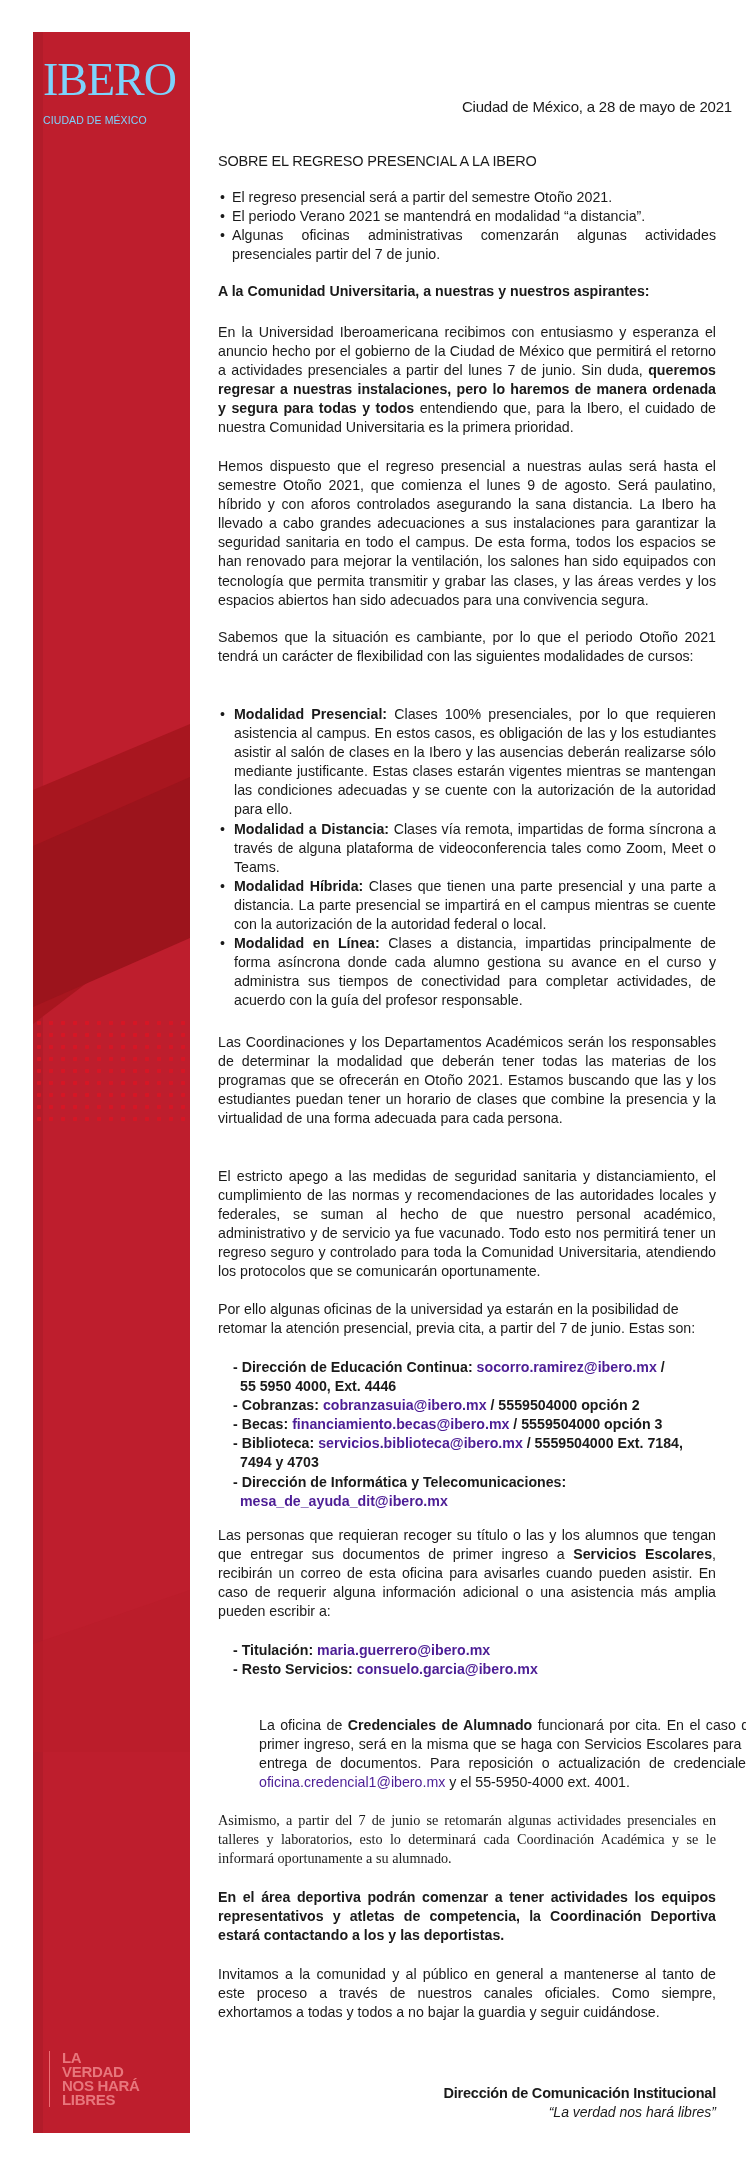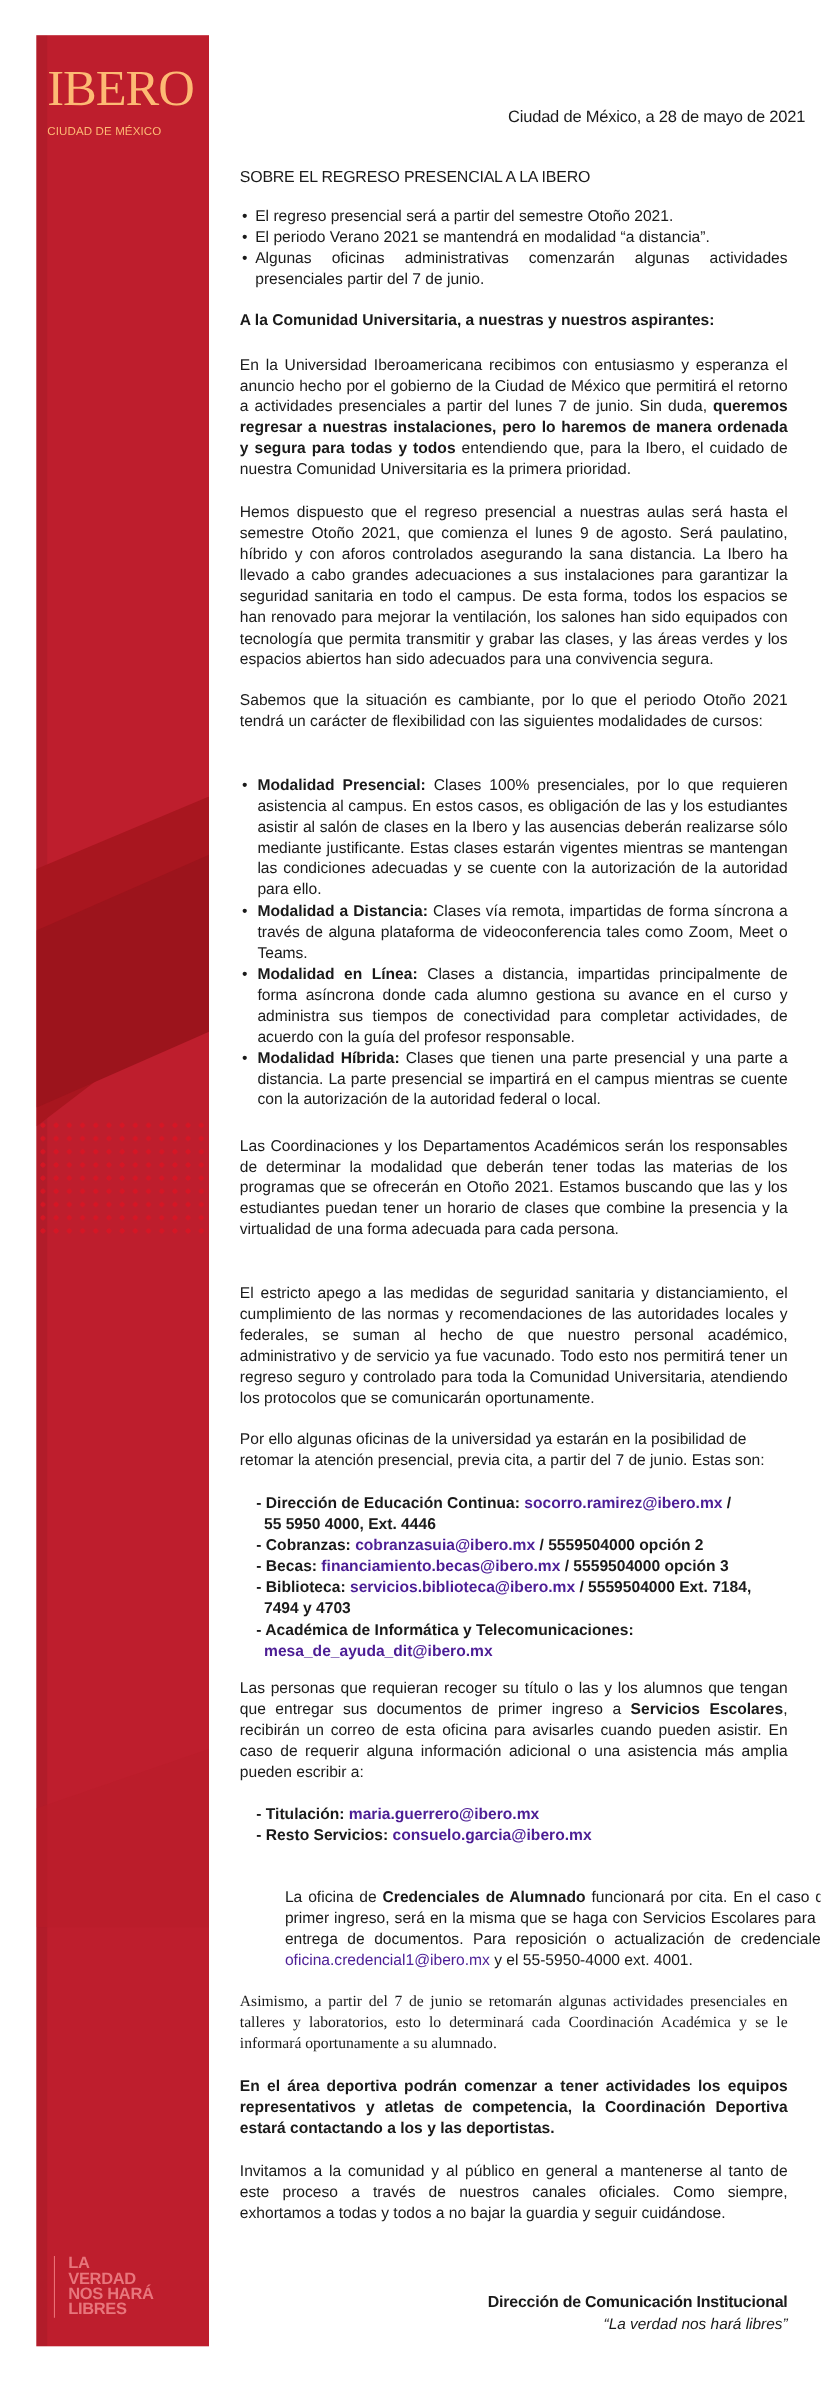--- a/index.html
+++ b/index.html
@@ -14,21 +14,21 @@
   .band-a { top:692px; height:300px; background:#A8161F;
             clip-path:polygon(0 22%, 100% 0, 100% 60%, 0 100%); }
   .band-b { top:745px; height:230px; background:#9C141C;
             clip-path:polygon(0 30%, 100% 0, 100% 70%, 0 100%); }
   .band-c { top:985px; height:110px;
             background-image:radial-gradient(circle, rgba(220,20,35,0.8) 2px, transparent 2.5px);
             background-size:12px 12px; }
   .band-d { top:1540px; height:180px; background:#B91C2A;
             clip-path:polygon(0 40%, 100% 10%, 100% 100%, 0 100%); opacity:0.6; }
 
-  .logo { position:absolute; left:10px; top:26px; color:#fdba74; }
+  .logo { position:absolute; left:10px; top:26px; color:#7dd3fc; }
   .logo-word { font-family:"Liberation Serif", serif; font-size:46px; line-height:44px; letter-spacing:-1px; }
   .logo-sub { font-family:"Liberation Sans", sans-serif; font-size:10.5px; letter-spacing:0.1px; margin-top:12px; }
 
   .motto { position:absolute; left:16px; bottom:26px; padding-left:12px;
            border-left:1.5px solid rgba(240,120,125,0.9); }
   .motto-line { font-family:"Liberation Sans", sans-serif; font-weight:bold; font-size:15px;
                 line-height:14px; color:#E8767C; letter-spacing:-0.3px; }
 
   
   .content { position:absolute; left:218px; top:0; width:500px; }
@@ -103,22 +103,22 @@
   </div>
 
   <div class="sec" style="top:628px;">
     <p class="just">Sabemos que la situación es cambiante, por lo que el periodo Otoño 2021 tendrá un carácter de flexibilidad con las siguientes modalidades de cursos:</p>
   </div>
 
   <div class="sec" style="top:705px;">
     <ul class="dots mods">
       <li class="just"><b>Modalidad Presencial:</b><span> Clases 100% presenciales, por lo que requieren asistencia al campus. En estos casos, es obligación de las y los estudiantes asistir al salón de clases en la Ibero y las ausencias deberán realizarse sólo mediante justificante. Estas clases estarán vigentes mientras se mantengan las condiciones adecuadas y se cuente con la autorización de la autoridad para ello.</span></li>
       <li class="just"><b>Modalidad a Distancia:</b><span> Clases vía remota, impartidas de forma síncrona a través de alguna plataforma de videoconferencia tales como Zoom, Meet o Teams.</span></li>
+      <li class="just"><b>Modalidad Híbrida:</b><span> Clases que tienen una parte presencial y una parte a distancia. La parte presencial se impartirá en el campus mientras se cuente con la autorización de la autoridad federal o local.</span></li>
       <li class="just"><b>Modalidad en Línea:</b><span> Clases a distancia, impartidas principalmente de forma asíncrona donde cada alumno gestiona su avance en el curso y administra sus tiempos de conectividad para completar actividades, de acuerdo con la guía del profesor responsable.</span></li>
-      <li class="just"><b>Modalidad Híbrida:</b><span> Clases que tienen una parte presencial y una parte a distancia. La parte presencial se impartirá en el campus mientras se cuente con la autorización de la autoridad federal o local.</span></li>
     </ul>
   </div>
 
   <div class="sec" style="top:1033px;">
     <p class="just">Las Coordinaciones y los Departamentos Académicos serán los responsables de determinar la modalidad que deberán tener todas las materias de los programas que se ofrecerán en Otoño 2021. Estamos buscando que las y los estudiantes puedan tener un horario de clases que combine la presencia y la virtualidad de una forma adecuada para cada persona.</p>
   </div>
 
   <div class="sec" style="top:1167px;">
     <p class="just">El estricto apego a las medidas de seguridad sanitaria y distanciamiento, el cumplimiento de las normas y recomendaciones de las autoridades locales y federales, se suman al hecho de que nuestro personal académico, administrativo y de servicio ya fue vacunado. Todo esto nos permitirá tener un regreso seguro y controlado para toda la Comunidad Universitaria, atendiendo los protocolos que se comunicarán oportunamente.</p>
   </div>
@@ -127,21 +127,21 @@
     <p>Por ello algunas oficinas de la universidad ya estarán en la posibilidad de retomar la atención presencial, previa cita, a partir del 7 de junio. Estas son:</p>
   </div>
 
   <div class="sec dash-list" style="top:1358px;">
     <div class="row"><span>- Dirección de Educación Continua: </span><a class="mail">socorro.ramirez@ibero.mx</a><span> /</span></div>
     <div class="row cont">55 5950 4000, Ext. 4446</div>
     <div class="row"><span>- Cobranzas: </span><a class="mail">cobranzasuia@ibero.mx</a><span> / 5559504000 opción 2</span></div>
     <div class="row"><span>- Becas: </span><a class="mail">financiamiento.becas@ibero.mx</a><span> / 5559504000 opción 3</span></div>
     <div class="row"><span>- Biblioteca: </span><a class="mail">servicios.biblioteca@ibero.mx</a><span> / 5559504000 Ext. 7184,</span></div>
     <div class="row cont">7494 y 4703</div>
-    <div class="row"><span>- Académica de Informática y Telecomunicaciones:</span></div>
+    <div class="row"><span>- Dirección de Informática y Telecomunicaciones:</span></div>
     <div class="row cont"><a class="mail">mesa_de_ayuda_dit@ibero.mx</a></div>
   </div>
 
   <div class="sec" style="top:1526px;">
     <p class="just"><span>Las personas que requieran recoger su título o las y los alumnos que tengan que entregar sus documentos de primer ingreso a </span><b>Servicios Escolares</b><span>, recibirán un correo de esta oficina para avisarles cuando pueden asistir. En caso de requerir alguna información adicional o una asistencia más amplia pueden escribir a:</span></p>
   </div>
 
   <div class="sec dash-list" style="top:1641px;">
     <div class="row"><span>- Titulación: </span><a class="mail">maria.guerrero@ibero.mx</a></div>
     <div class="row"><span>- Resto Servicios: </span><a class="mail">consuelo.garcia@ibero.mx</a></div>

